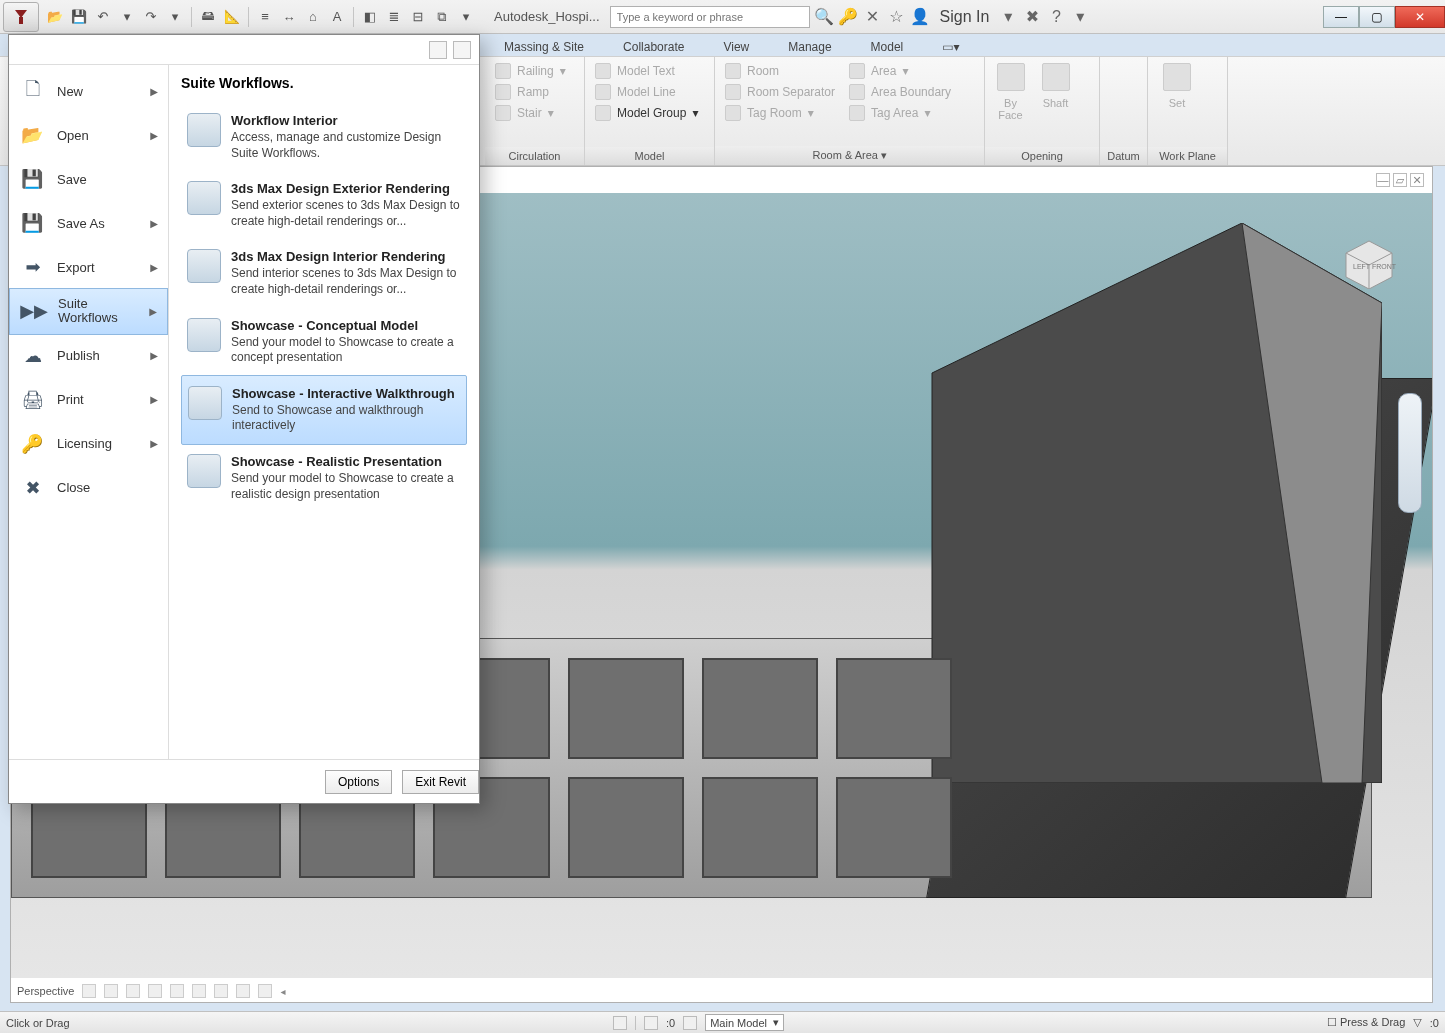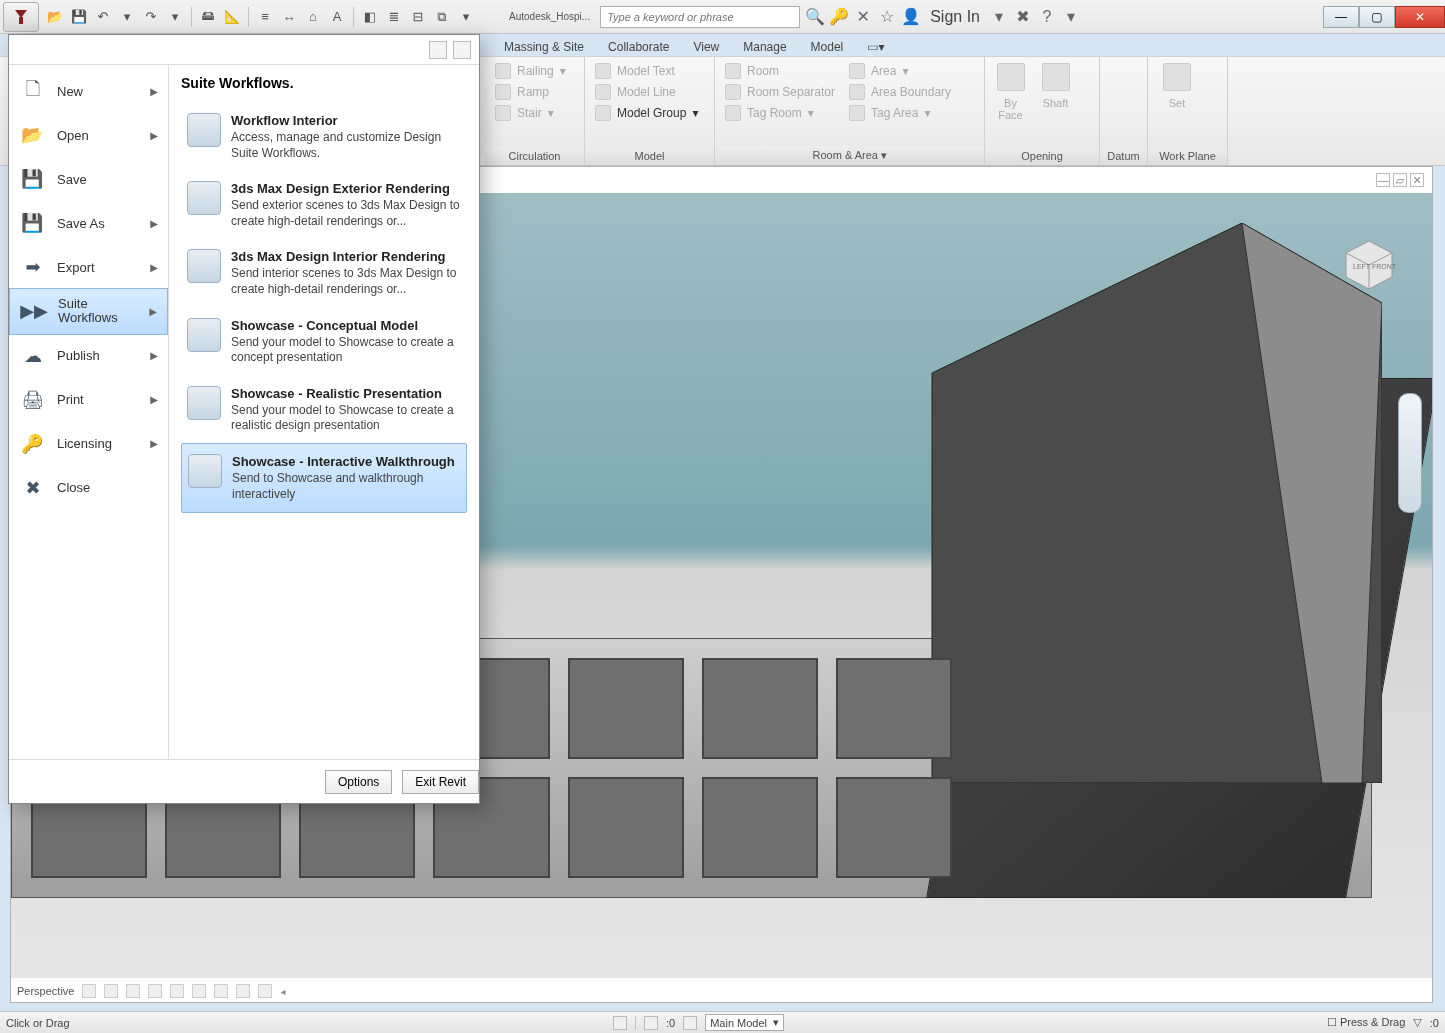--- a/index.html
+++ b/index.html
@@ -4,31 +4,31 @@
 <style>
 * { box-sizing: border-box; margin: 0; padding: 0; font-family: "Segoe UI", Tahoma, sans-serif; }
 body { background: #d7e4f2; width: 1445px; height: 1033px; overflow: hidden; position: relative; }
 
 
 .titlebar { height: 34px; display: flex; align-items: center; background: linear-gradient(#f2f2f2,#e8e8e8); border-bottom: 1px solid #c0c0c0; }
 .titlebar .app-btn { width: 36px; height: 30px; background: linear-gradient(#f5f5f5,#d8d8d8); border: 1px solid #b0b0b0; border-radius: 3px; margin: 2px 3px; display: flex; align-items: center; justify-content: center; }
 .qat { display: flex; align-items: center; gap: 2px; margin-left: 2px; }
 .qat .qat-btn { width: 22px; height: 22px; display: flex; align-items: center; justify-content: center; color: #555; font-size: 13px; cursor: pointer; }
 .qat-sep { width: 1px; height: 20px; background: #c5c5c5; margin: 0 3px; }
-.doc-title { margin-left: 32px; margin-right: 10px; color: #555; font-size: 10px; max-width: 120px; overflow: hidden; white-space: nowrap; text-overflow: ellipsis; }
-.search-box { width: 200px; height: 22px; border: 1px solid #b0b0b0; background: #fff; padding: 0 6px; font-size: 11px; color: #888; font-style: italic; }
+.doc-title { margin-left: 17px; margin-right: 10px; color: #555; font-size: 13px; max-width: 120px; overflow: hidden; white-space: nowrap; text-overflow: ellipsis; }
+.search-box { width: 200px; height: 22px; border: 1px solid #b0b0b0; background: #fff; padding: 0 6px; font-size: 11px; color: #888; }
 .title-right { display: flex; align-items: center; gap: 6px; margin-left: 6px; }
 .title-right .ico { width: 18px; height: 18px; display: flex; align-items: center; justify-content: center; color: #666; }
 .signin { font-size: 16px; color: #444; padding: 0 4px; }
 .win-controls { margin-left: auto; display: flex; }
 .win-controls .wc { width: 36px; height: 22px; border: 1px solid #9aa; background: linear-gradient(#f2f7fb,#d2dfe9); display: flex; align-items: center; justify-content: center; font-size: 12px; }
 .win-controls .wc.close { background: linear-gradient(#f06a5a,#d2382a); color: #fff; width: 50px; border-color: #a53126; }
 
 
-.ribbontabs { height: 22px; display: flex; align-items: flex-end; padding-left: 500px; gap: 16px; font-size: 12px; color: #444; background: transparent; }
+.ribbontabs { height: 22px; display: flex; align-items: flex-end; padding-left: 500px; gap: 31px; font-size: 12px; color: #444; background: transparent; }
 .ribbontabs .tab { padding: 2px 4px; cursor: pointer; }
 
 
 .ribbon { height: 110px; background: linear-gradient(#f8f8f8,#e8e8e8); border-top: 1px solid #d0d0d0; border-bottom: 1px solid #c5c5c5; display: flex; padding-left: 485px; }
 .panel { border-right: 1px solid #d0d0d0; display: flex; flex-direction: column; }
 .panel-body { flex: 1; display: flex; align-items: flex-start; padding: 4px; gap: 2px; }
 .panel-label { text-align: center; font-size: 11px; color: #555; padding: 3px 0; background: linear-gradient(#eee,#ddd); }
 .rbtn { display: flex; align-items: center; gap: 6px; padding: 2px 6px; font-size: 12px; color: #aaa; cursor: pointer; white-space: nowrap; }
 .rbtn.col { flex-direction: column; color: #aaa; width: 50px; text-align: center; font-size: 11px; }
 .rbtn .ricon { width: 16px; height: 16px; background: #e0e0e0; border: 1px solid #ccc; border-radius: 2px; }
@@ -380,32 +380,32 @@
             <div class="wf-desc">Send interior scenes to 3ds Max Design to create high-detail renderings or...</div>
           </div>
       </div>
       <div class="wf-item">
         <div class="wf-icon"></div>
         <div>
             <div class="wf-title">Showcase - Conceptual Model</div>
             <div class="wf-desc">Send your model to Showcase to create a concept presentation</div>
           </div>
       </div>
+      <div class="wf-item sel">
+        <div class="wf-icon"></div>
+        <div>
+            <div class="wf-title">Showcase - Interactive Walkthrough</div>
+            <div class="wf-desc">Send to Showcase and walkthrough interactively</div>
+          </div>
+      </div>
       <div class="wf-item">
         <div class="wf-icon"></div>
         <div>
             <div class="wf-title">Showcase - Realistic Presentation</div>
             <div class="wf-desc">Send your model to Showcase to create a realistic design presentation</div>
-          </div>
-      </div>
-      <div class="wf-item sel">
-        <div class="wf-icon"></div>
-        <div>
-            <div class="wf-title">Showcase - Interactive Walkthrough</div>
-            <div class="wf-desc">Send to Showcase and walkthrough interactively</div>
           </div>
       </div>
     </div>
   </div>
   <div class="appmenu-footer">
     <button>Options</button>
     <button>Exit Revit</button>
   </div>
 </div>
 

